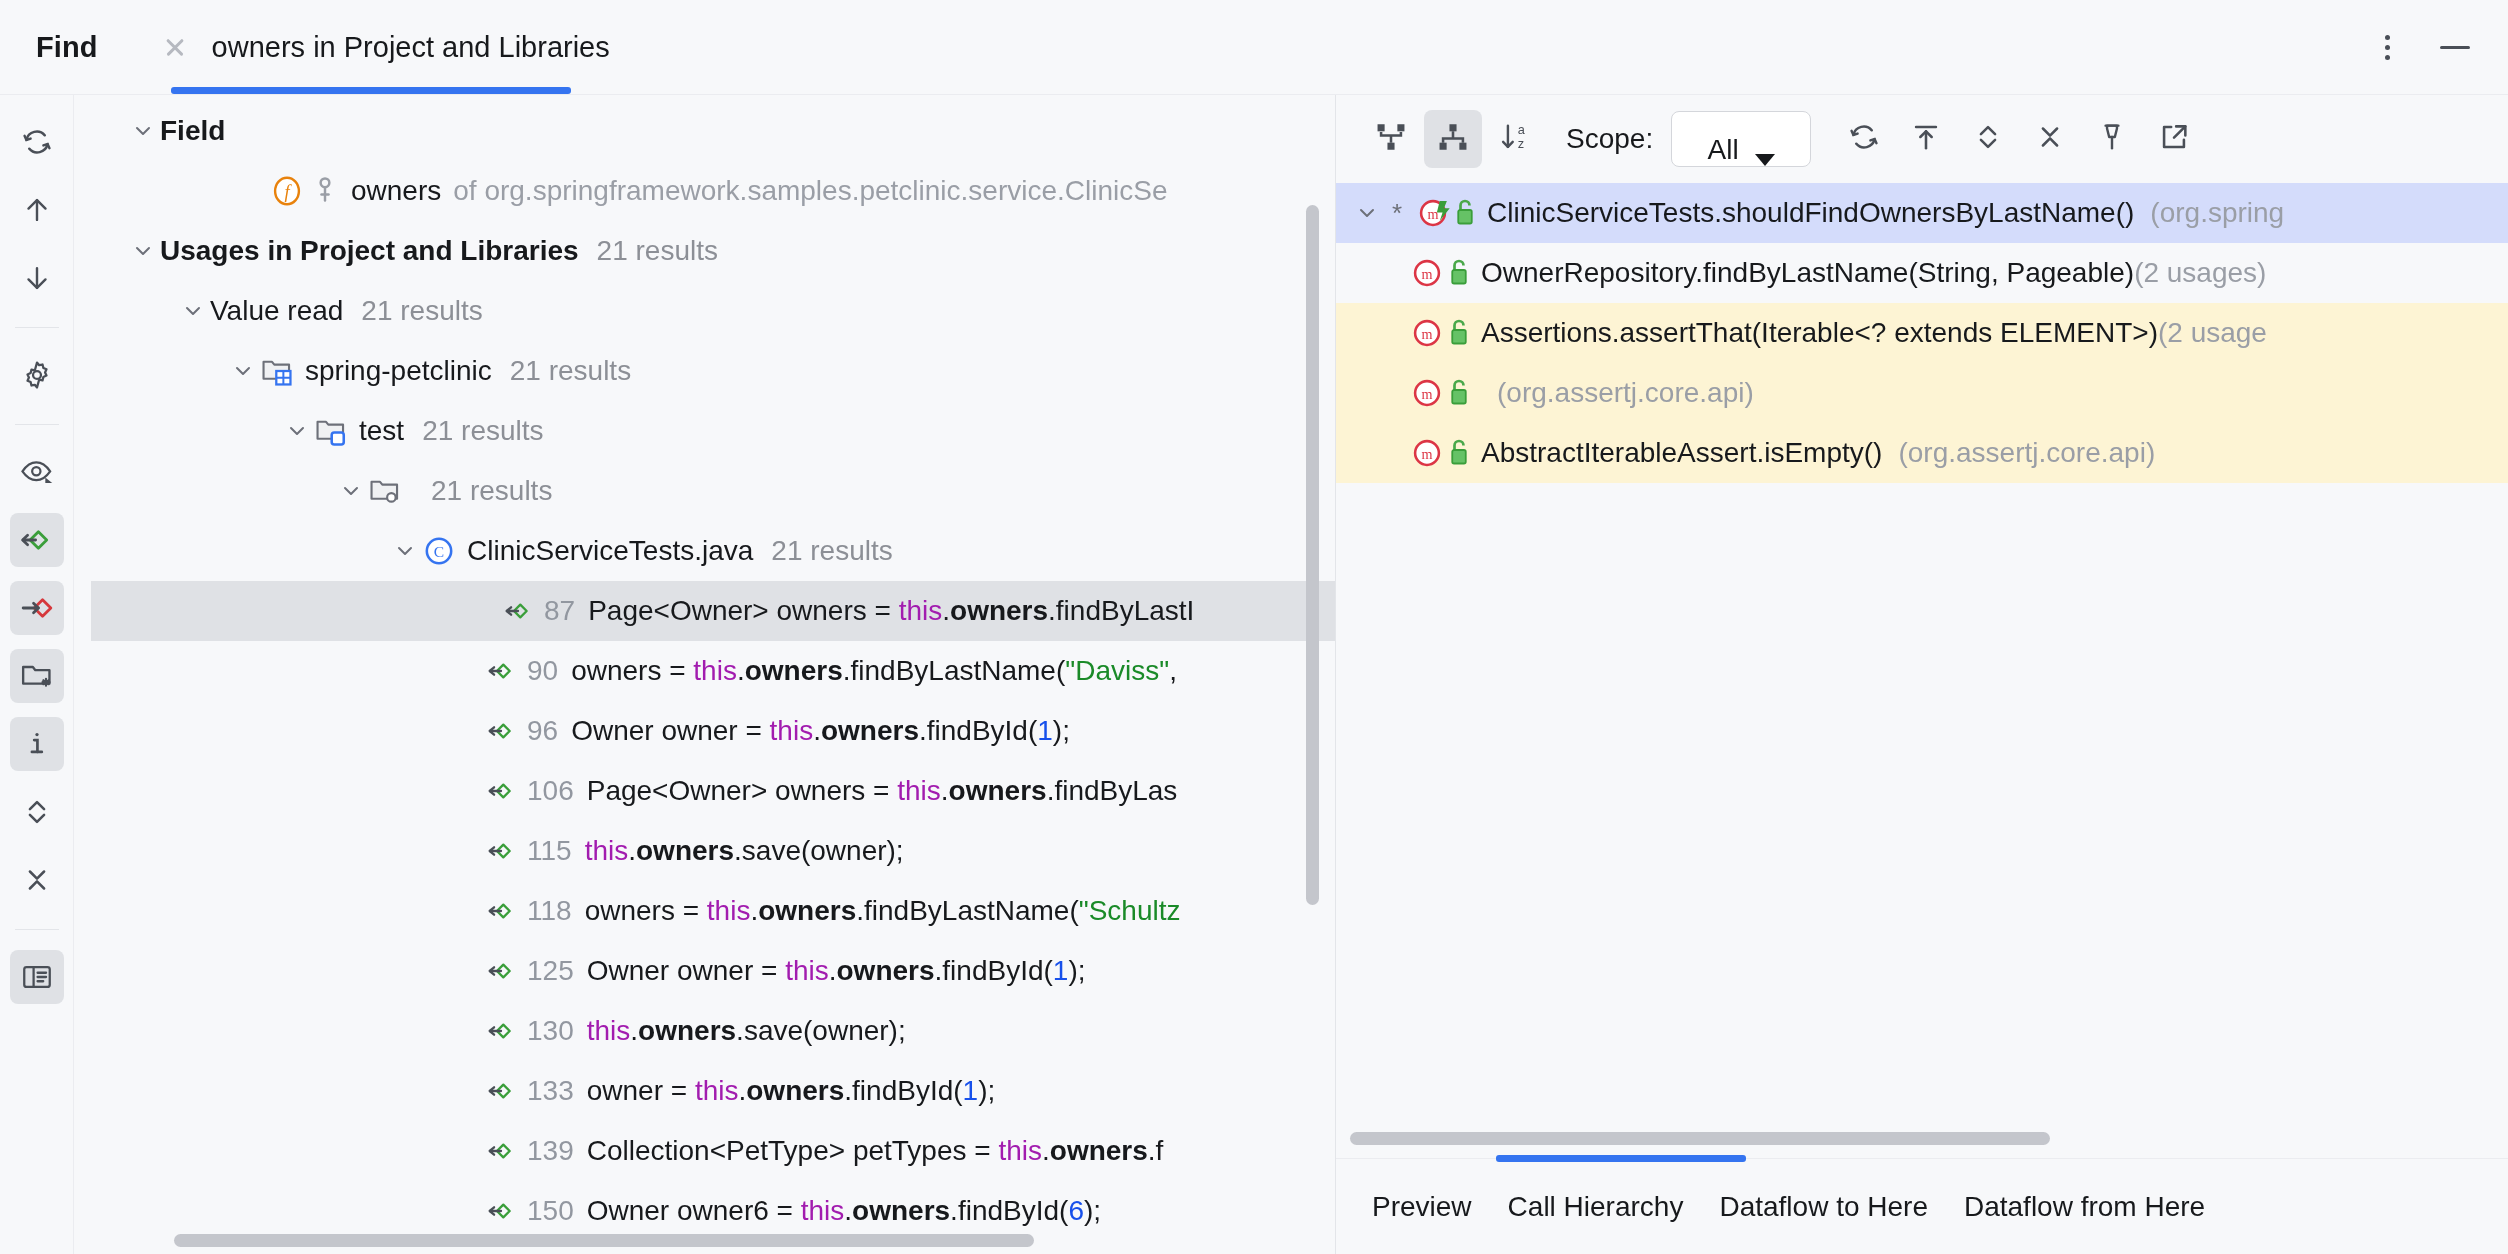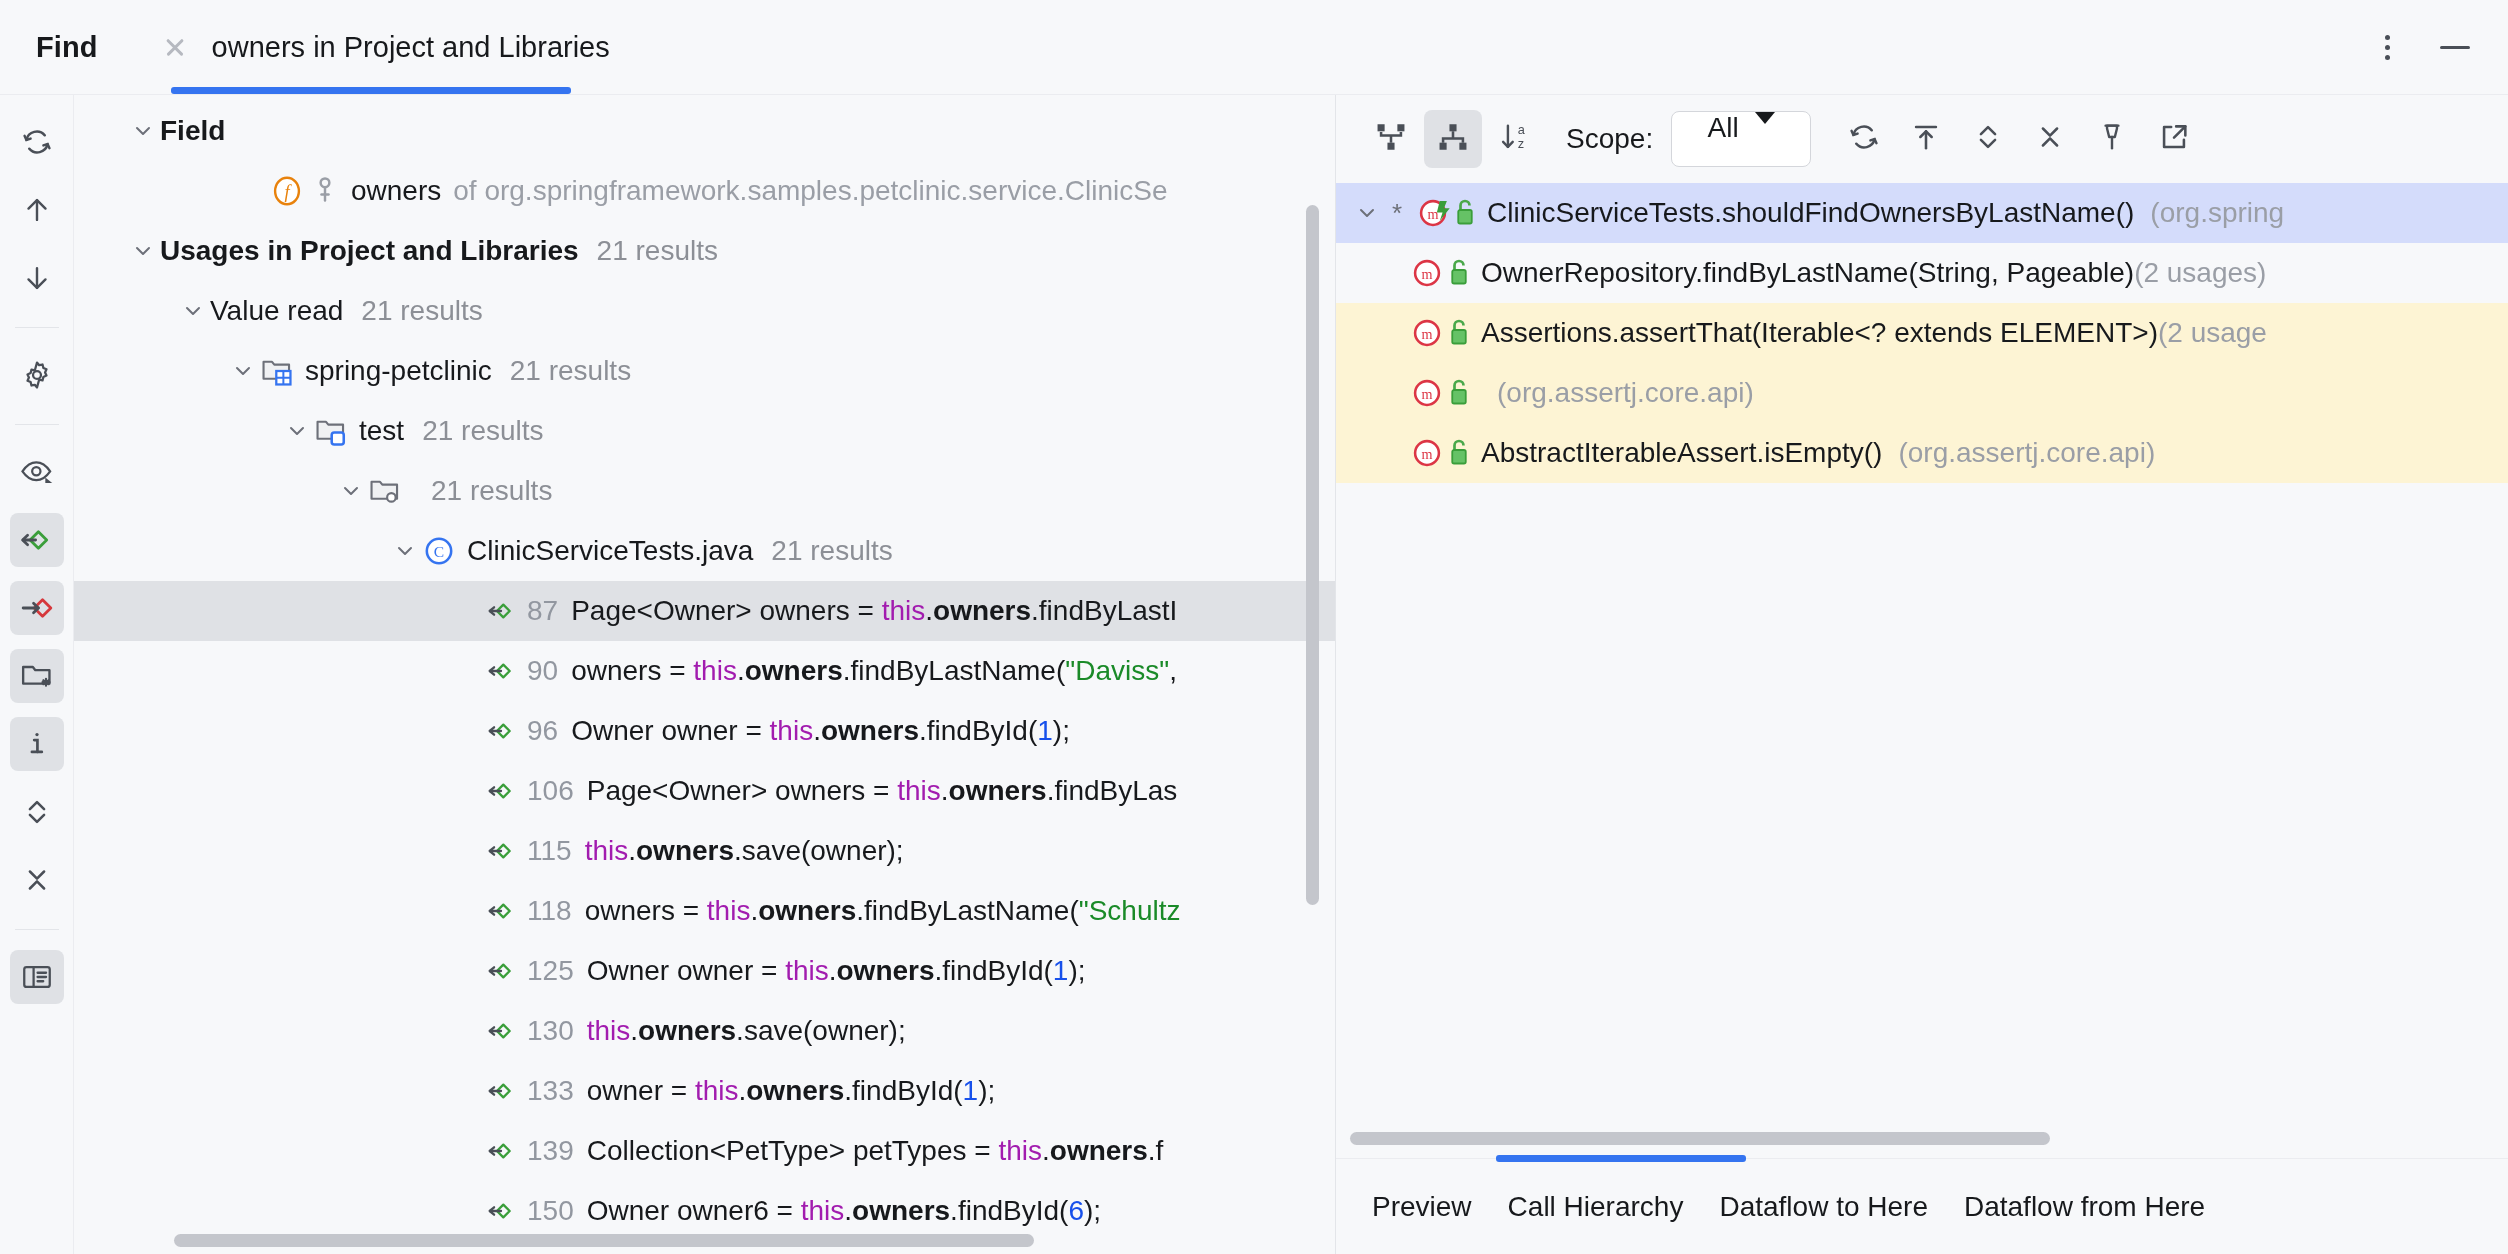--- a/index.html
+++ b/index.html
@@ -84,21 +84,21 @@
     background: #f7f8fa; position: relative;
     border-right: 1px solid #e3e5e9;
     display: flex; flex-direction: column;
   }
   .tree { flex: 1 1 auto; overflow: hidden; position: relative; padding-top: 6px; }
   .row {
     display: flex; align-items: center; height: 60px;
     white-space: nowrap; font-size: 28px; color: #17191c;
     padding-right: 12px;
   }
-  .row.selected { background: #dfe1e5; }
+  .row.selected { background: #dfe1e5; margin-left: 17px; }
   .chev {
     width: 34px; flex: 0 0 34px; display: flex; align-items: center; justify-content: center;
   }
   .chev svg { display: block; }
   .row-icon { flex: 0 0 auto; display: flex; align-items: center; margin-right: 11px; }
   .row-label { font-weight: bold; }
   .row-label.normal { font-weight: normal; }
   .count { color: #8c8f96; margin-left: 18px; font-weight: normal; }
   .muted { color: #9a9ea6; }
   .lineno { color: #9297a0; margin-right: 13px; }
@@ -133,21 +133,21 @@
   }
   .tb-btn {
     width: 58px; height: 58px; border-radius: 8px;
     display: flex; align-items: center; justify-content: center;
   }
   .tb-btn.active { background: #dfe1e5; }
   .scope-label { font-size: 28px; color: #17191c; margin: 0 14px 0 18px; }
   .scope-select {
     height: 56px; min-width: 140px; background: #ffffff;
     border: 1.5px solid #d4d6db; border-radius: 8px;
-    display: flex; align-items: flex-start; justify-content: center; gap: 16px;
+    display: flex; align-items: flex-end; justify-content: center; gap: 16px;
     padding: 0 18px; font-size: 28px; color: #17191c;
   }
   .caret { width: 0; height: 0; border-left: 10px solid transparent; border-right: 10px solid transparent; border-top: 12px solid #17191c; }
   .tb-gap { width: 16px; }
 
   .hier { flex: 1 1 auto; position: relative; overflow: hidden; }
   .hrow {
     display: flex; align-items: center; height: 60px;
     font-size: 28px; color: #17191c; white-space: nowrap;
   }

